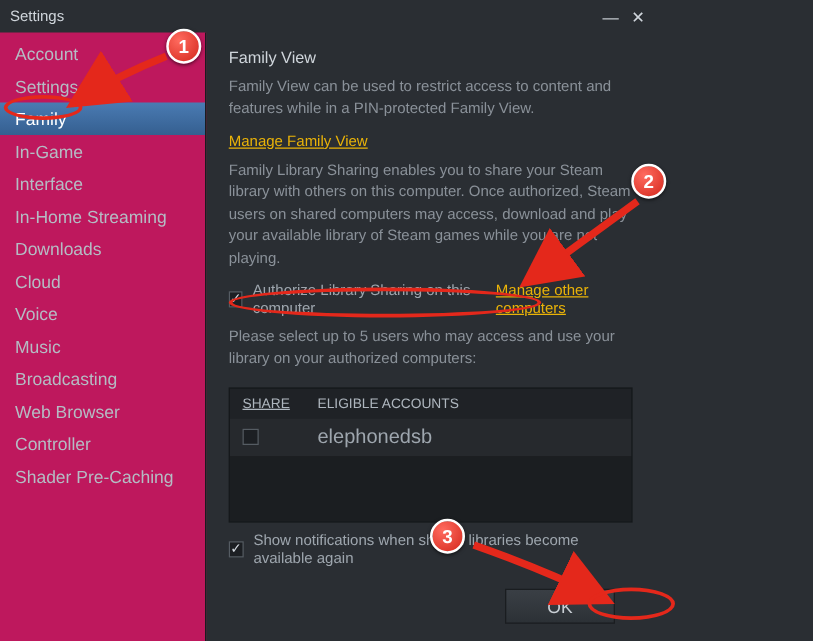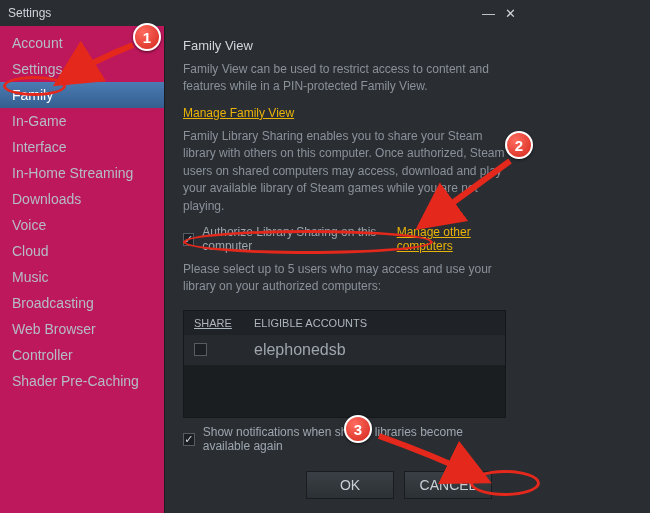--- a/index.html
+++ b/index.html
@@ -145,22 +145,22 @@
   <div class="body">
 
     <div class="sidebar">
       <div class="item">Account</div>
       <div class="item">Settings</div>
       <div class="item selected">Family</div>
       <div class="item">In-Game</div>
       <div class="item">Interface</div>
       <div class="item">In-Home Streaming</div>
       <div class="item">Downloads</div>
+      <div class="item">Cloud</div>
       <div class="item">Voice</div>
-      <div class="item">Cloud</div>
       <div class="item">Music</div>
       <div class="item">Broadcasting</div>
       <div class="item">Web Browser</div>
       <div class="item">Controller</div>
       <div class="item">Shader Pre-Caching</div>
     </div>
 
     <div class="content">
 
       <div class="section-title">Family View</div>
@@ -197,21 +197,20 @@
 
       <div class="row-check">
         <span class="cb checked"></span>
         <span>Show notifications when shared libraries become available again</span>
       </div>
 
       <div style="flex:1"></div>
 
       <div class="footer">
         <div class="btn">OK</div>
-        <div class="btn">CANCEL</div>
       </div>
 
     </div>
   </div>
 
   <div class="anno">
 
     <div class="num-badge" style="left:133px; top:23px;">1</div>
     <svg class="arrow" style="left:55px; top:40px;" width="90" height="50">
       <defs>

